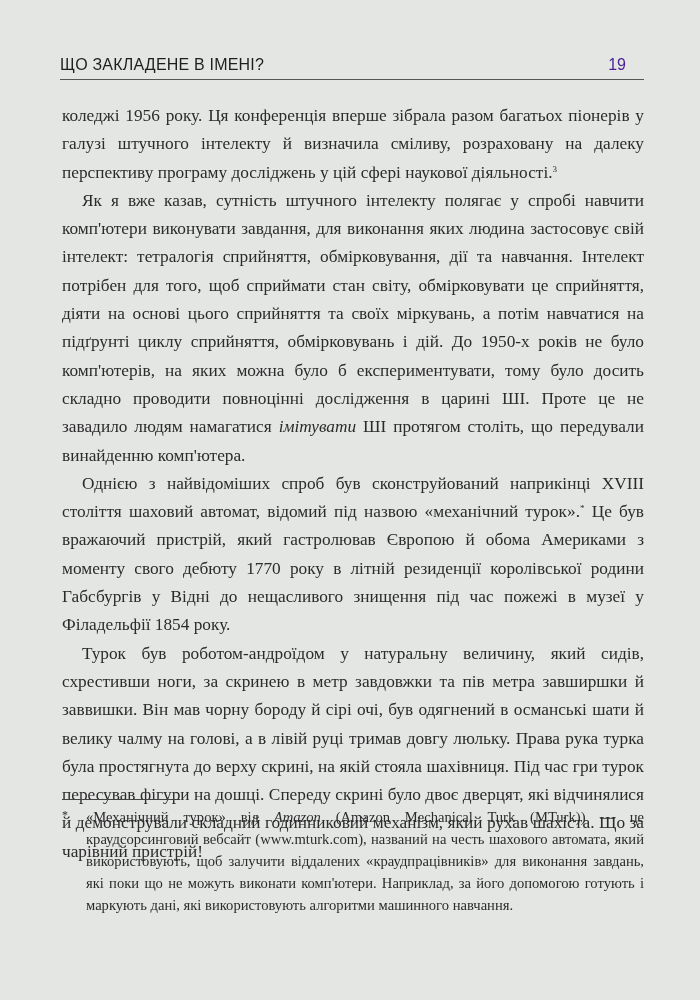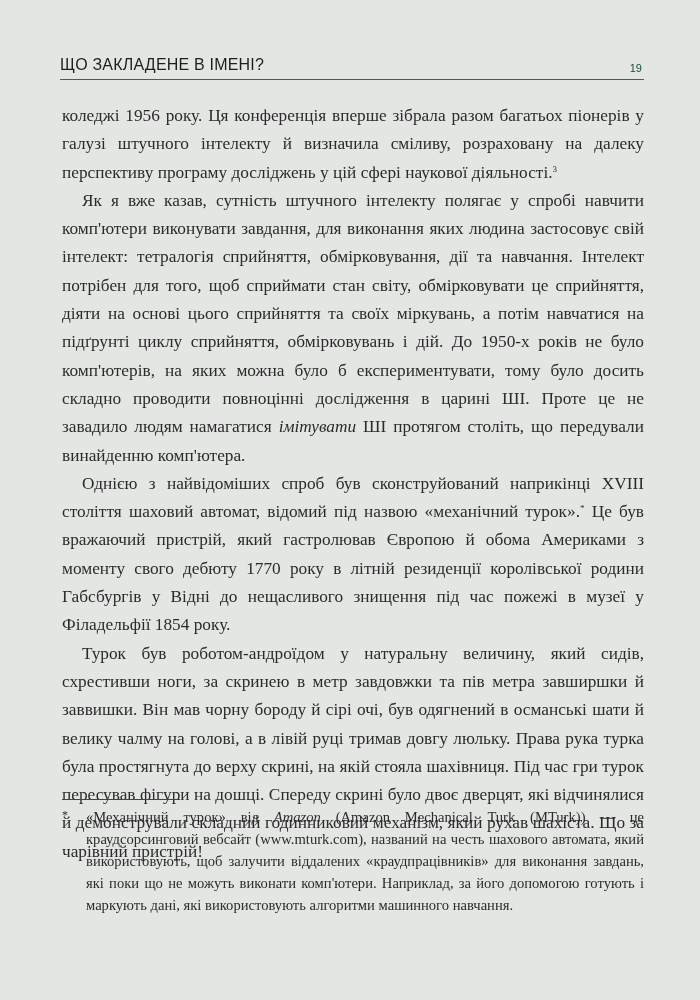--- a/index.html
+++ b/index.html
@@ -16,21 +16,21 @@
       display: flex; justify-content: space-between; align-items: flex-end;
       padding-bottom: 5px;
       border-bottom: 1px solid #555;
     }
     .header-title {
       font-family: "Liberation Sans", "DejaVu Sans", sans-serif;
       font-size: 16px; letter-spacing: 0.2px; color: #1e1e1e;
     }
     .page-number {
       font-family: "Liberation Sans", "DejaVu Sans", sans-serif;
-      font-size: 11px; color: #14532d; margin-right: 2px;
+      font-size: 16px; color: #4c1d95; margin-right: 18px;
     }
     .body-text {
       position: absolute; left: 62px; top: 102px; width: 582px;
       font-size: 17.3px; line-height: 28.3px;
       text-align: justify;
     }
     .body-text p { margin: 0; text-indent: 20px; }
     .body-text p.first { text-indent: 0; }
     .body-text sup { font-size: 9px; vertical-align: 6px; line-height: 0; }
     .body-text em { }

